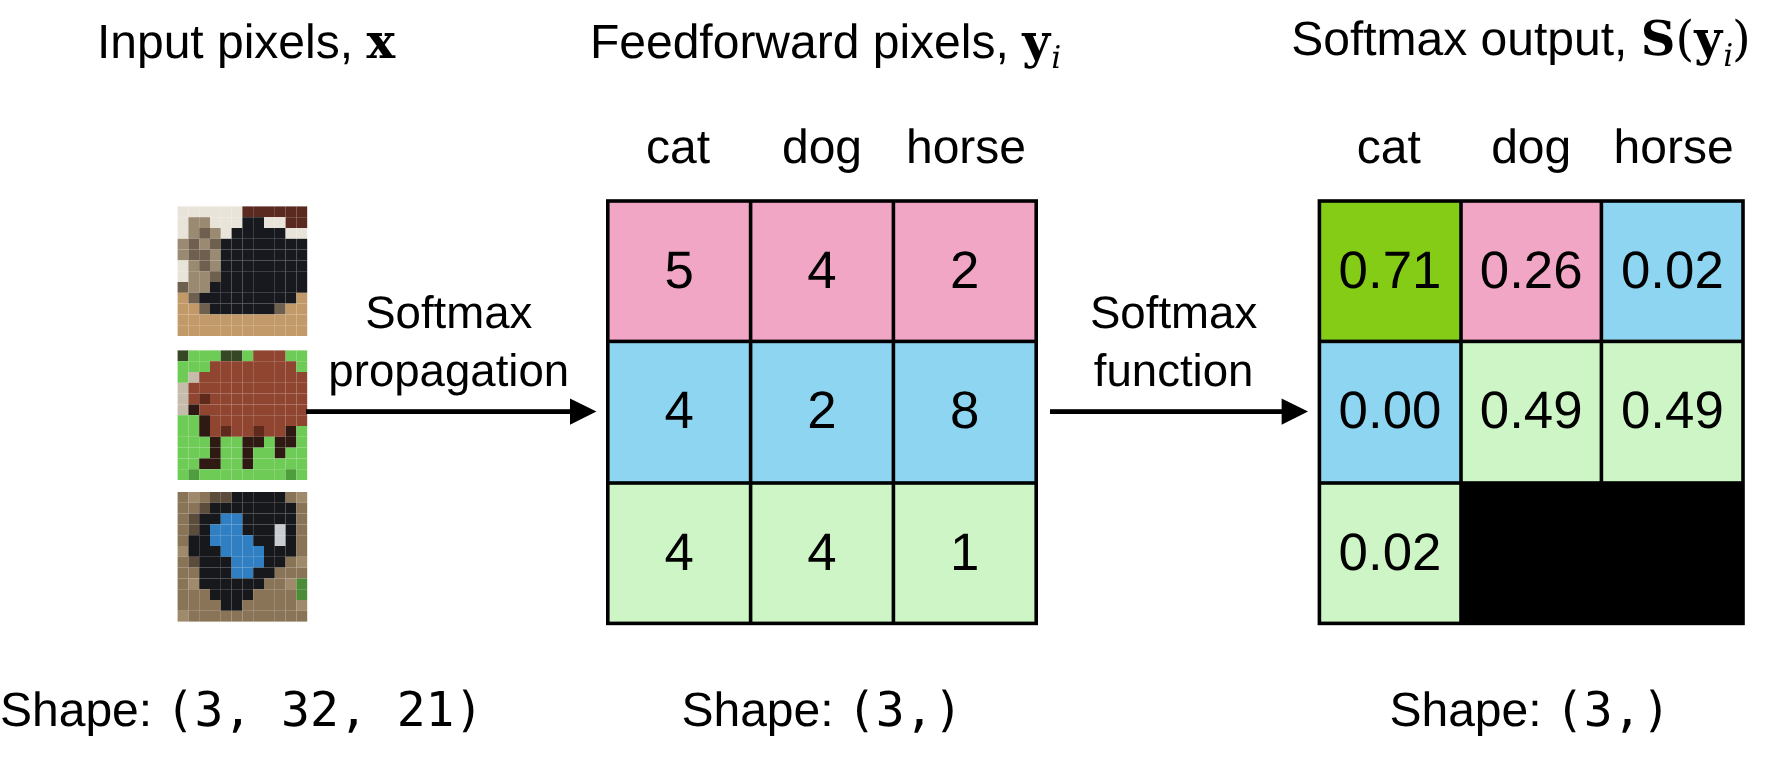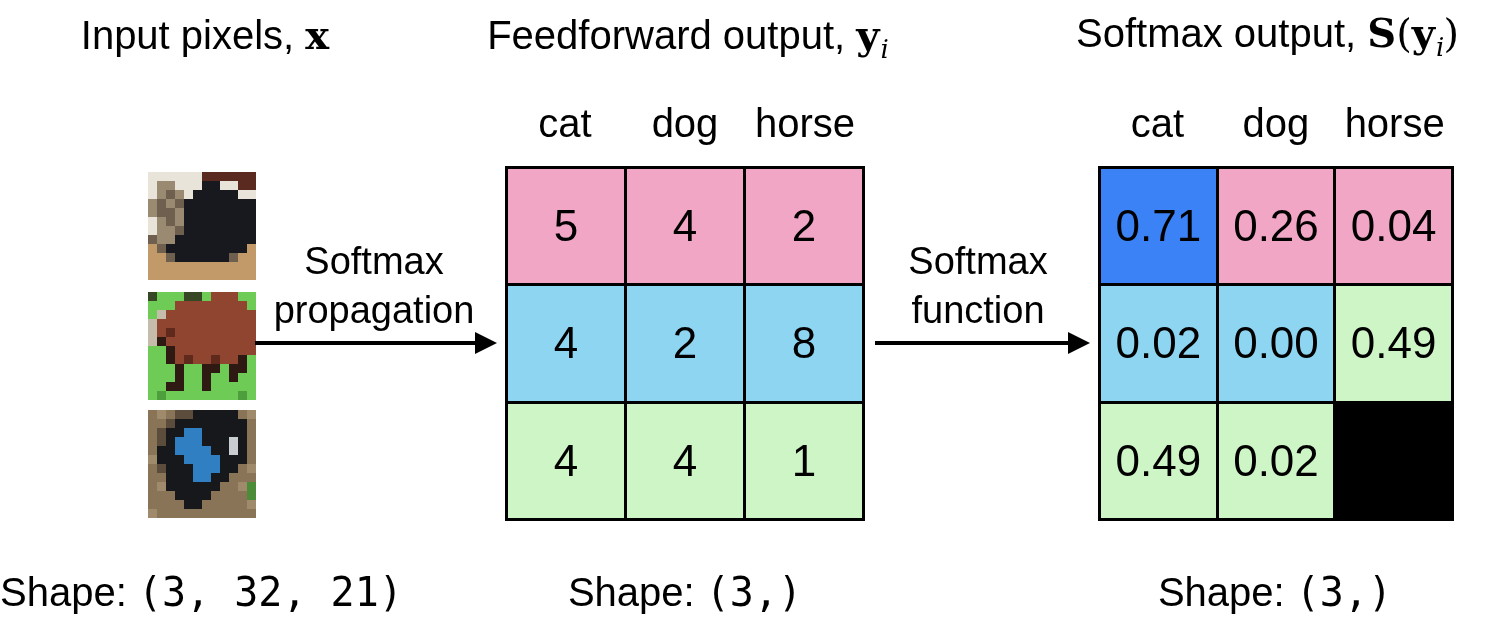--- a/index.html
+++ b/index.html
@@ -486,21 +486,21 @@
 <div class="abs">
   <div class="abs arrow-label" style="left:250px;top:237px;width:248px;">
     <div>Softmax</div>
     <div>propagation</div>
   </div>
   <div class="abs arrow-line" style="left:255px;top:341px;width:222px;"></div>
   <div class="abs arrow-head" style="left:475px;top:332px;"></div>
 </div>
 
 <div class="abs title" style="left:465px;top:12px;width:445px;">
-  <span>Feedforward output,</span>
+  <span>Feedforward pixels,</span>
   <span class="math">y</span><span class="math-sub">i</span>
 </div>
 
 <div class="abs col-headers" style="left:505px;top:100px;width:360px;">
     <div>cat</div>
     <div>dog</div>
     <div>horse</div>
   </div>
 
 <div class="abs matrix" style="left:505px;top:166px;width:360px;height:355px;">
@@ -534,23 +534,22 @@
   <span class="math">S</span><span class="math-paren">(</span><span class="math">y</span><span class="math-sub">i</span><span class="math-paren">)</span>
 </div>
 
 <div class="abs col-headers" style="left:1098px;top:100px;width:356px;">
     <div>cat</div>
     <div>dog</div>
     <div>horse</div>
   </div>
 
 <div class="abs matrix" style="left:1098px;top:166px;width:356px;height:355px;">
-    <div class="cell" style="background: #3b82f6;">0.71</div>
+    <div class="cell" style="background: #84cc16;">0.71</div>
     <div class="cell" style="background: rgb(242, 166, 197);">0.26</div>
-    <div class="cell" style="background: rgb(242, 166, 197);">0.04</div>
     <div class="cell" style="background: rgb(142, 213, 242);">0.02</div>
     <div class="cell" style="background: rgb(142, 213, 242);">0.00</div>
     <div class="cell" style="background: rgb(206, 245, 198);">0.49</div>
     <div class="cell" style="background: rgb(206, 245, 198);">0.49</div>
     <div class="cell" style="background: rgb(206, 245, 198);">0.02</div>
   </div>
 
 <div class="abs shape-label" style="left:1085px;top:570px;width:380px;">
   <span>Shape:</span>
   <span class="mono">(3,)</span>

